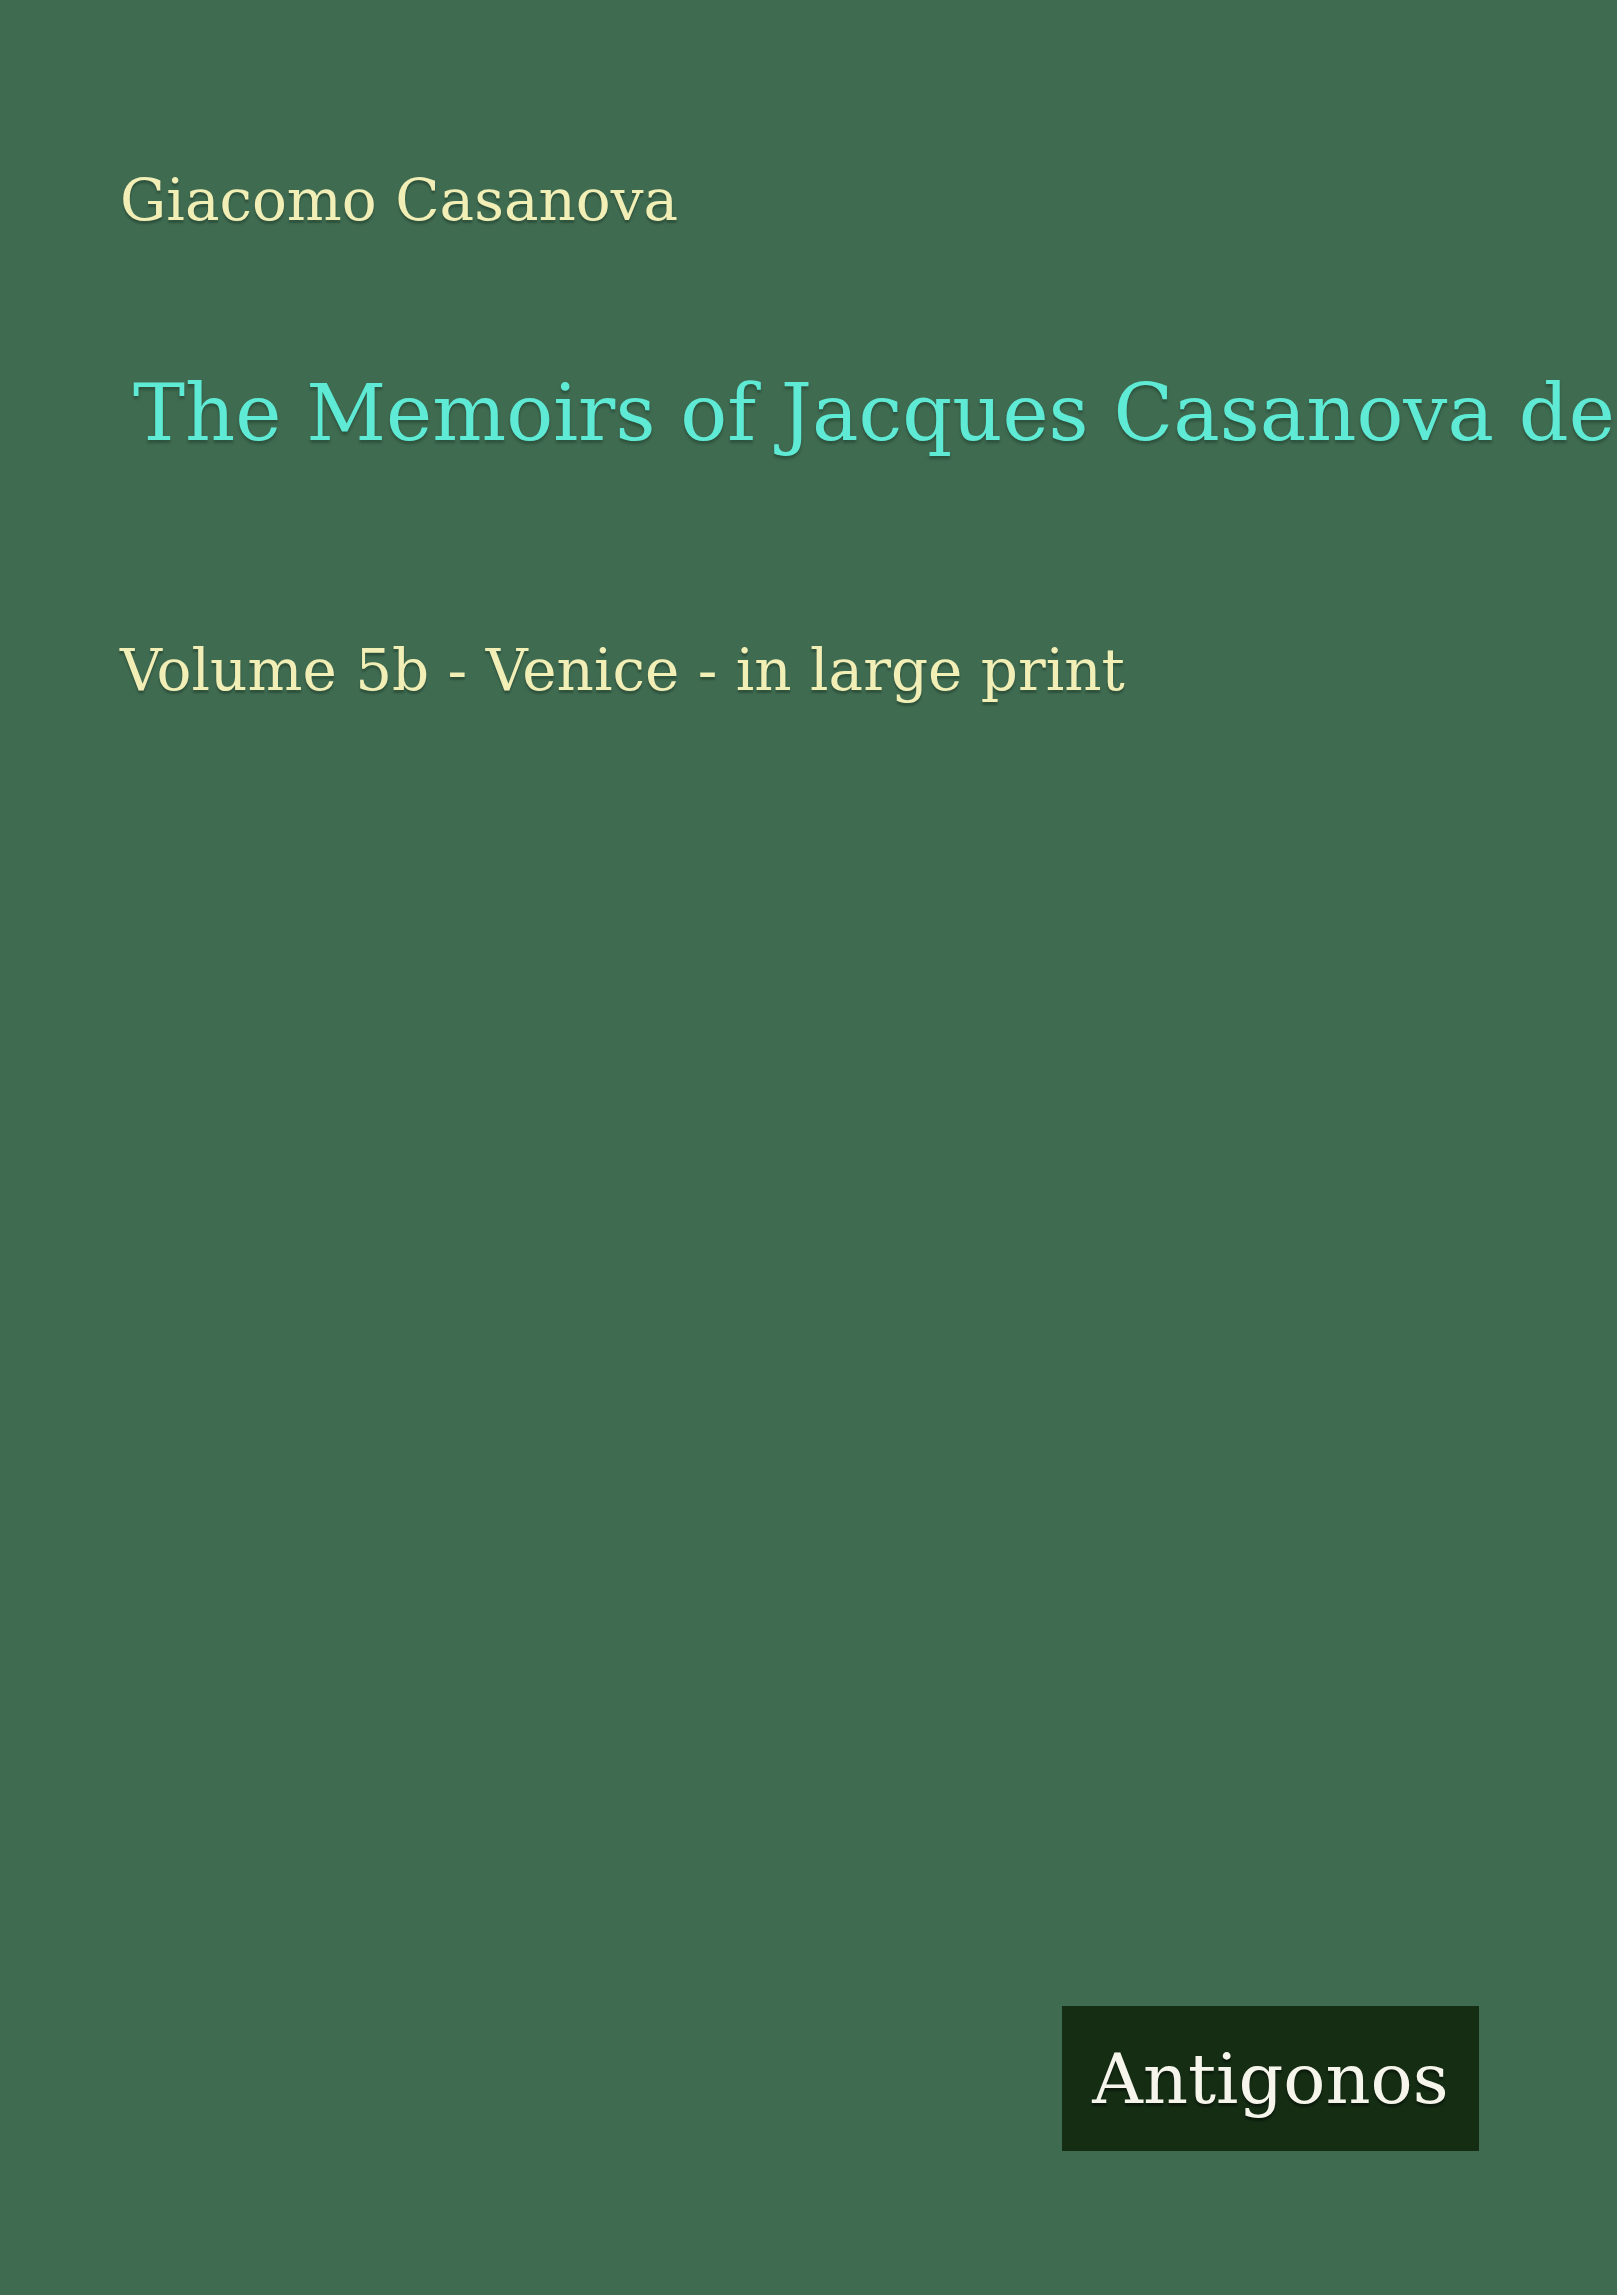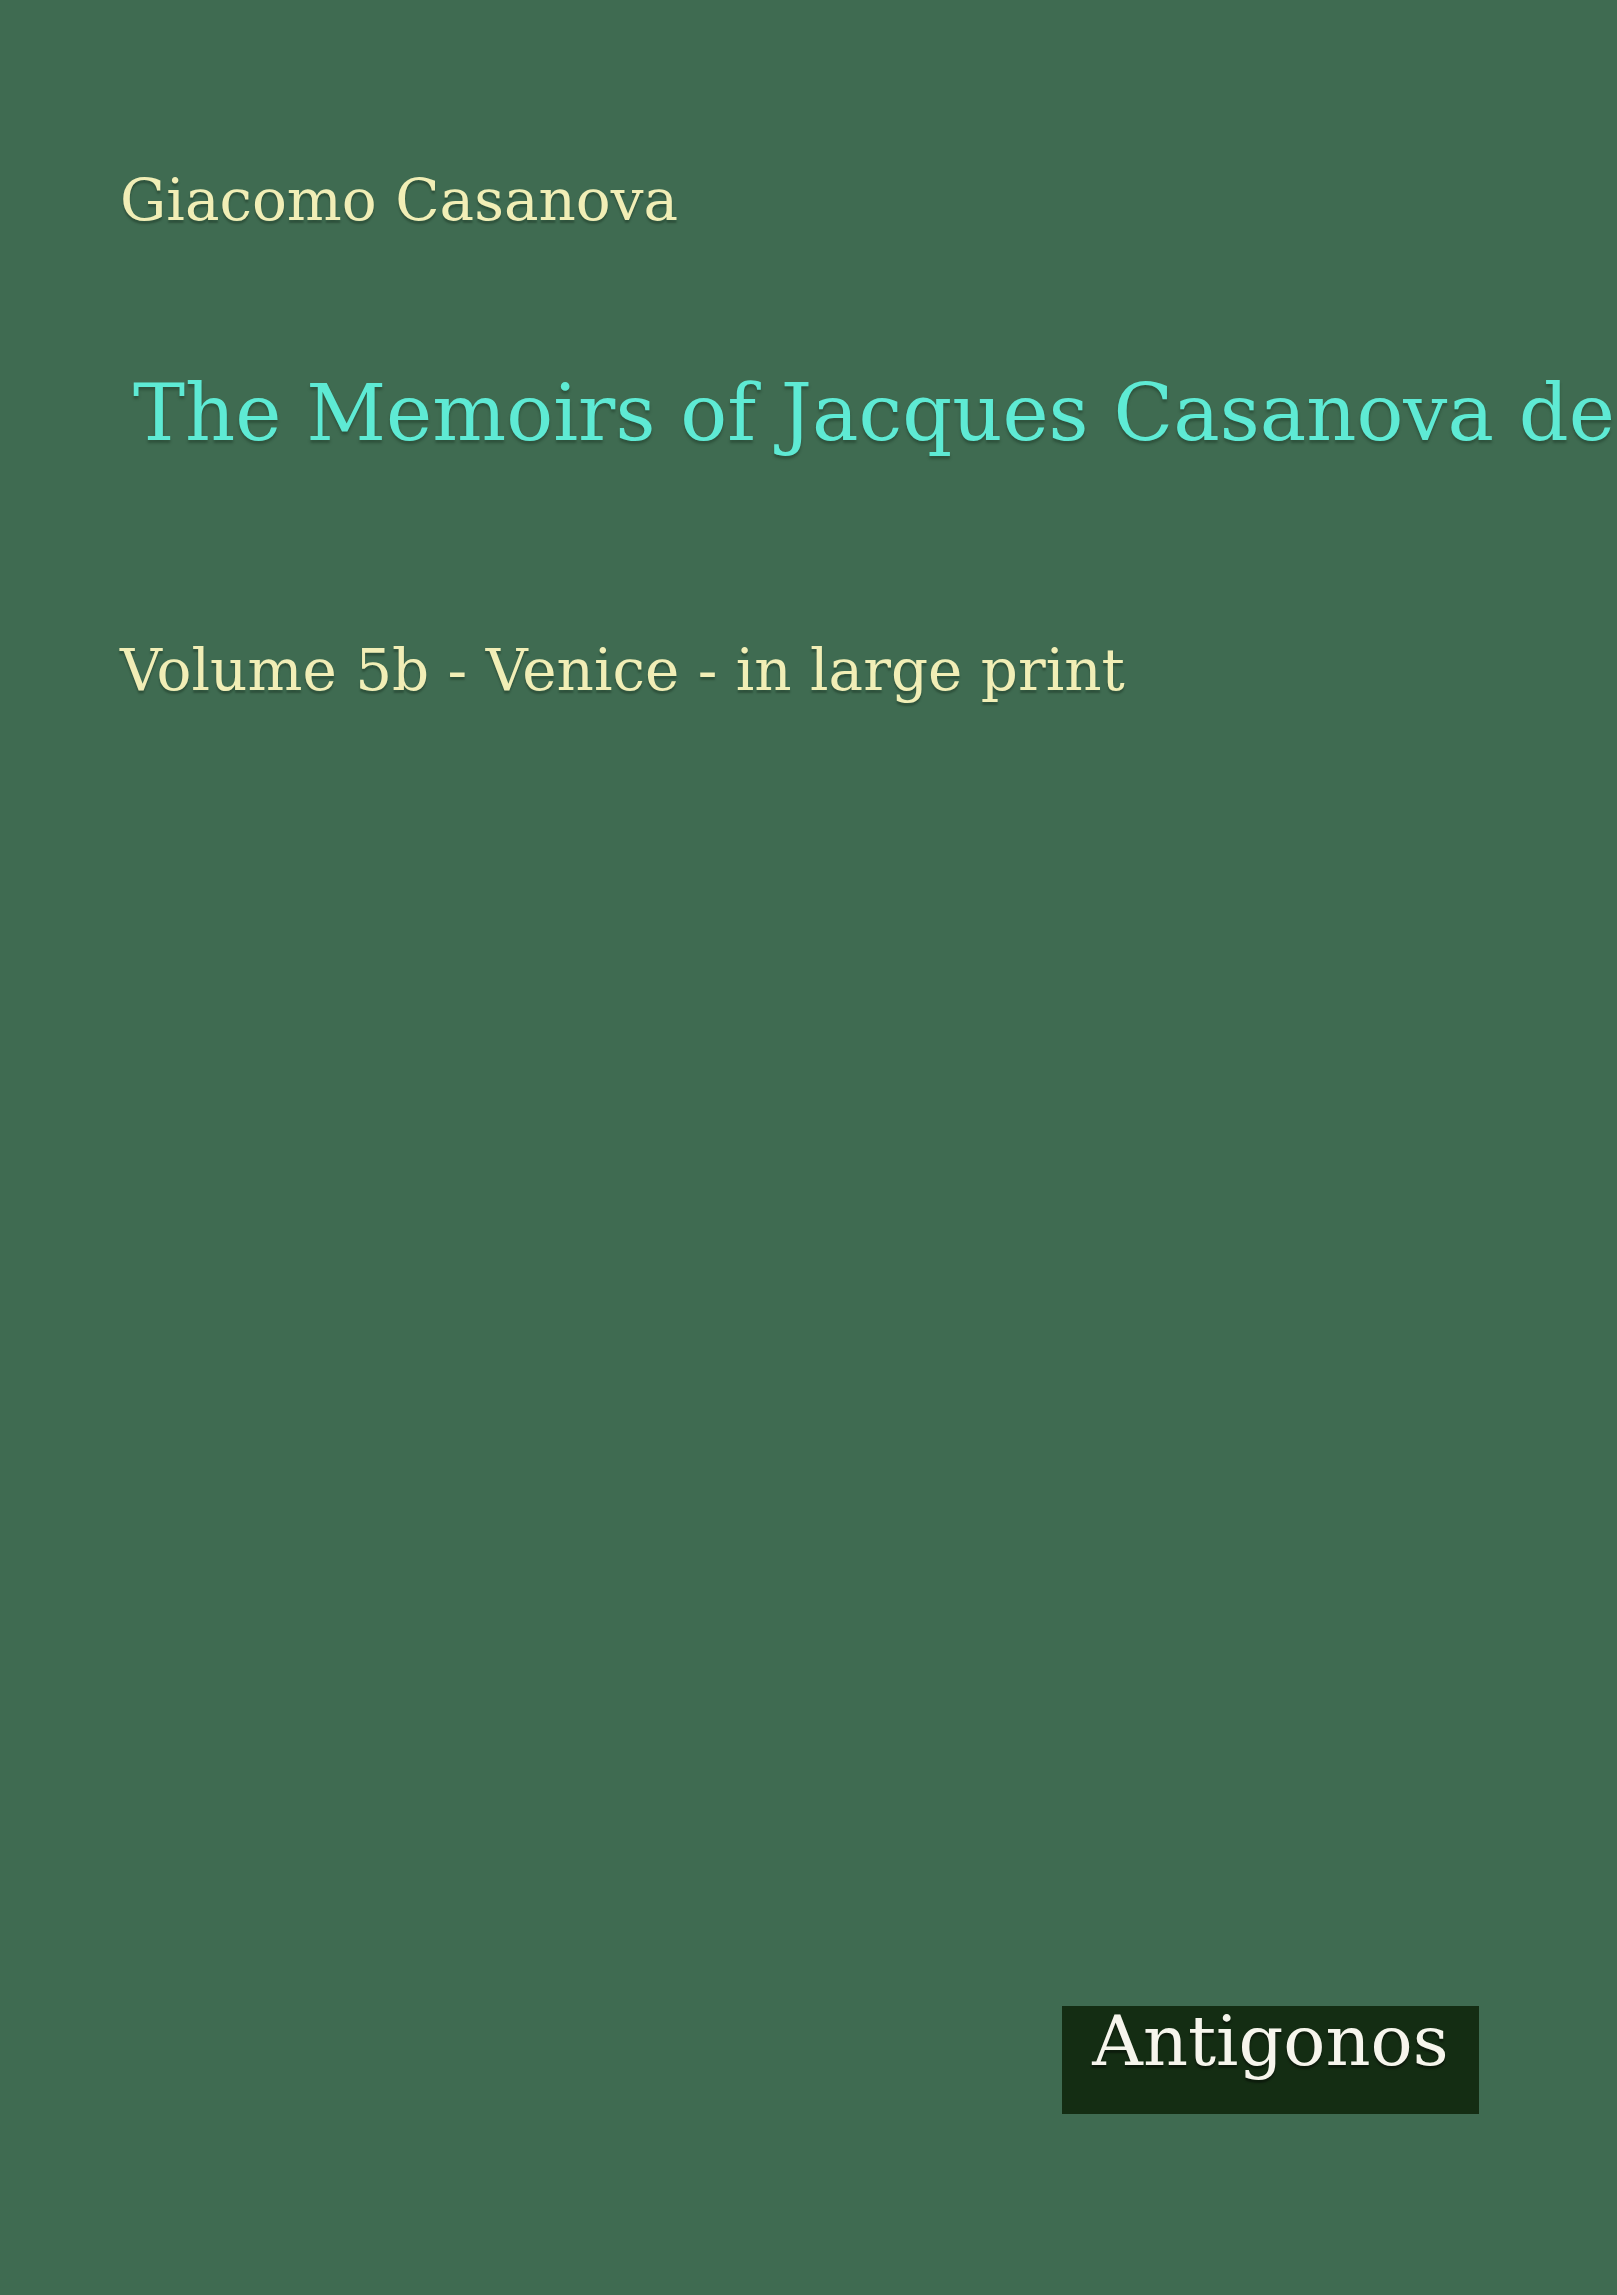--- a/index.html
+++ b/index.html
@@ -45,24 +45,24 @@
     line-height: 1;
     color: #F1EEB6;
     white-space: nowrap;
     text-shadow: 0 2.7px 2px rgba(15, 35, 20, 0.35);
   }
   .badge {
     position: absolute;
     left: 1062px;
     top: 2006px;
     width: 417px;
-    height: 108px;
+    height: 145px;
     background: #142D13;
     display: flex;
-    align-items: flex-start;
+    align-items: center;
     justify-content: center;
   }
   .badge-label {
     font-size: 70px;
     line-height: 1;
     color: #F6F5EC;
     white-space: nowrap;
     text-shadow: 0 2.7px 2px rgba(0, 0, 0, 0.4);
   }
 </style>

